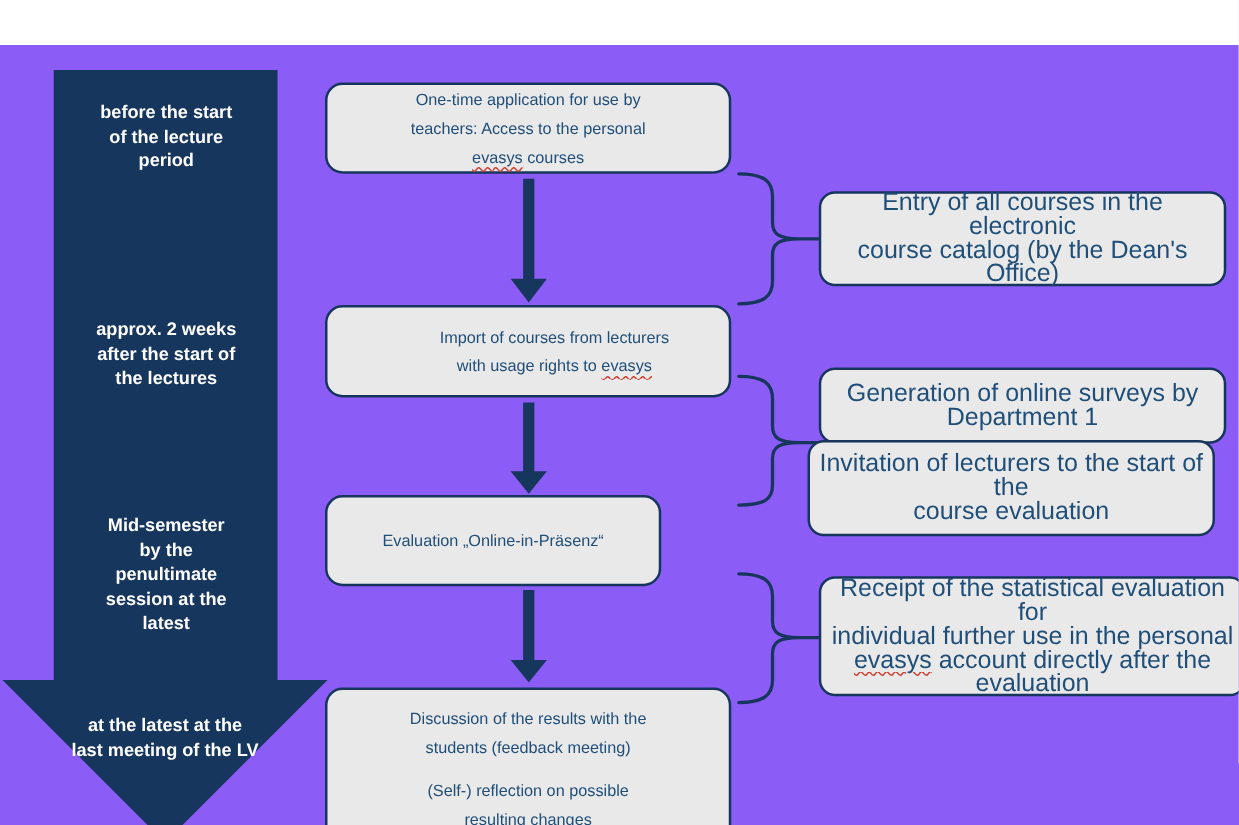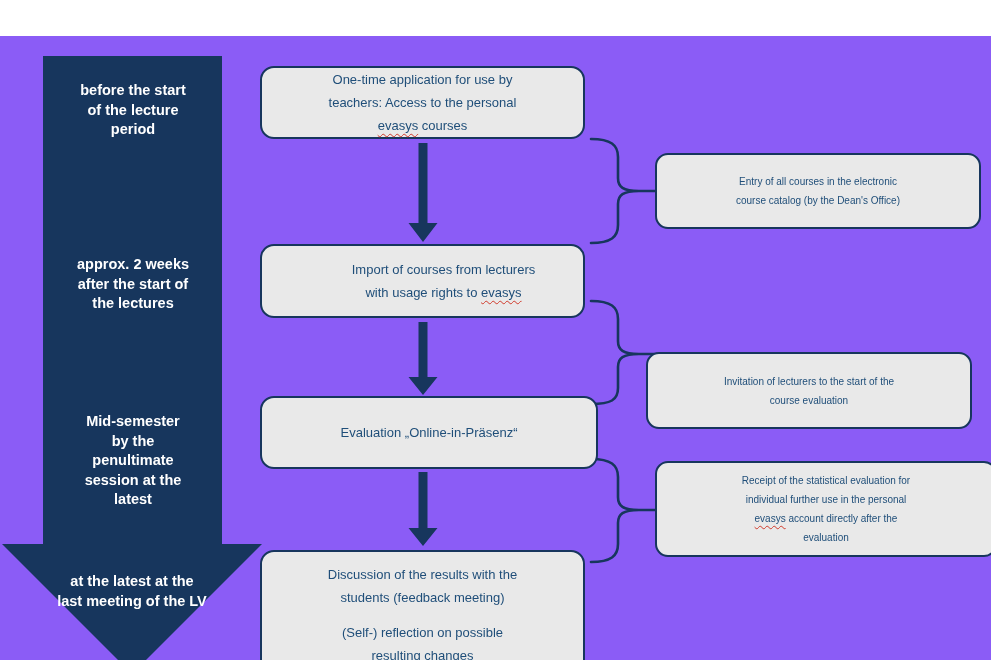--- a/index.html
+++ b/index.html
@@ -41,24 +41,24 @@
     color: #1f4e79;
     display: flex;
     flex-direction: column;
     align-items: center;
     justify-content: center;
     text-align: center;
     white-space: pre-line;
     padding: 2px 6px;
   }
   .mid { font-size: 13px; line-height: 23px; }
-  .side { font-size: 10px; line-height: 19px; border-radius: 13px; }
+  .side { font-size: 20px; line-height: 19px; border-radius: 13px; }
   .mid-1 { left: 260px; top: 30px;  width: 325px; height: 73px; }
   .mid-2 { left: 260px; top: 208px; width: 325px; height: 74px; padding-left: 48px; }
-  .mid-3 { left: 260px; top: 360px; width: 338px; height: 73px; }
+  .mid-3 { left: 260px; top: 360px; width: 269px; height: 73px; }
   .mid-4 { left: 260px; top: 514px; width: 325px; height: 129px; }
   .side-1 { left: 655px; top: 117px; width: 326px; height: 76px; }
   .side-2 { left: 655px; top: 258px; width: 326px; height: 61px; }
   .side-3 { left: 646px; top: 316px; width: 326px; height: 77px; }
   .side-4 { left: 655px; top: 425px; width: 342px; height: 96px; }
   .para + .para { margin-top: 12px; }
   .misspell {
     text-decoration-line: underline;
     text-decoration-style: wavy;
     text-decoration-color: #d03a2b;
@@ -119,20 +119,24 @@
 students (feedback meeting)</div>
     <div class="para">(Self-) reflection on possible
 resulting changes</div>
   </div>
 
   <div class="box side side-1">
     <div>Entry of all courses in the electronic
 course catalog (by the Dean's Office)</div>
   </div>
 
+  <div class="box side side-2">
+    <div>Generation of online surveys by
+Department 1</div>
+  </div>
 
   <div class="box side side-3">
     <div>Invitation of lecturers to the start of the
 course evaluation</div>
   </div>
 
   <div class="box side side-4">
     <div><span>Receipt of the statistical evaluation for
 individual further use in the personal
 </span><span class="misspell">evasys</span><span> account directly after the

